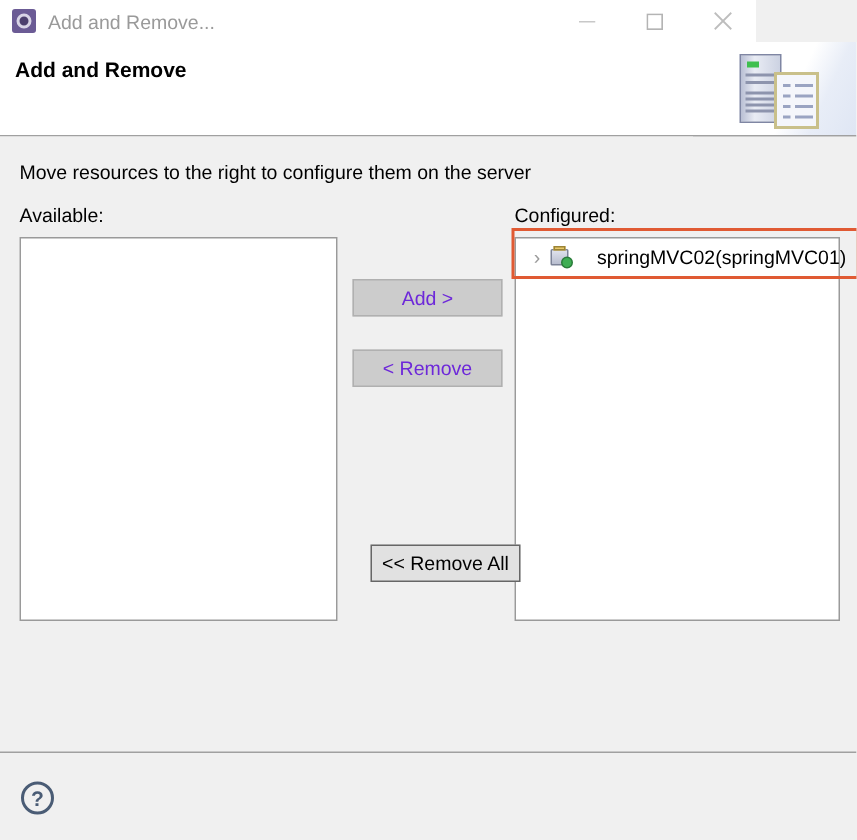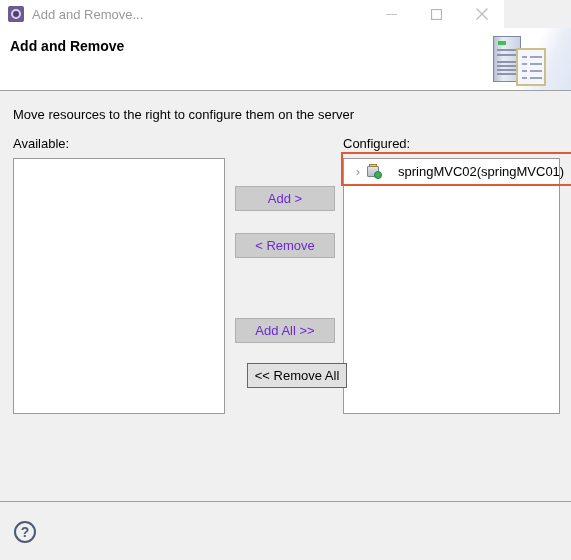--- a/index.html
+++ b/index.html
@@ -378,21 +378,20 @@
         <span class="bag"></span>
           <span class="lid"></span>
           <span class="badge"></span>
       </span>
       <span class="tree-label">springMVC02(springMVC01)</span>
     </div>
   </div>
 
   <button class="btn mid-btn disabled" id="btn-add">Add &gt;</button>
   <button class="btn mid-btn disabled" id="btn-remove">&lt; Remove</button>
-  <button class="btn mid-btn disabled" id="btn-add-all">Add All &gt;&gt;</button>
   <button class="btn mid-btn enabled" id="btn-remove-all">&lt;&lt; Remove All</button>
 
 </div>
 
 <div class="highlight-box"></div>
 
 <div class="footer">
   <div class="help-icon">?</div>
 
 </div>

